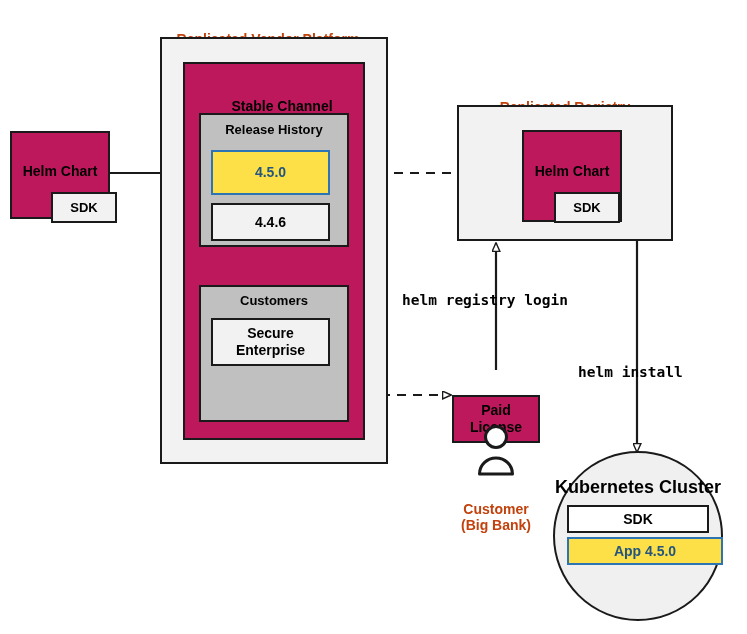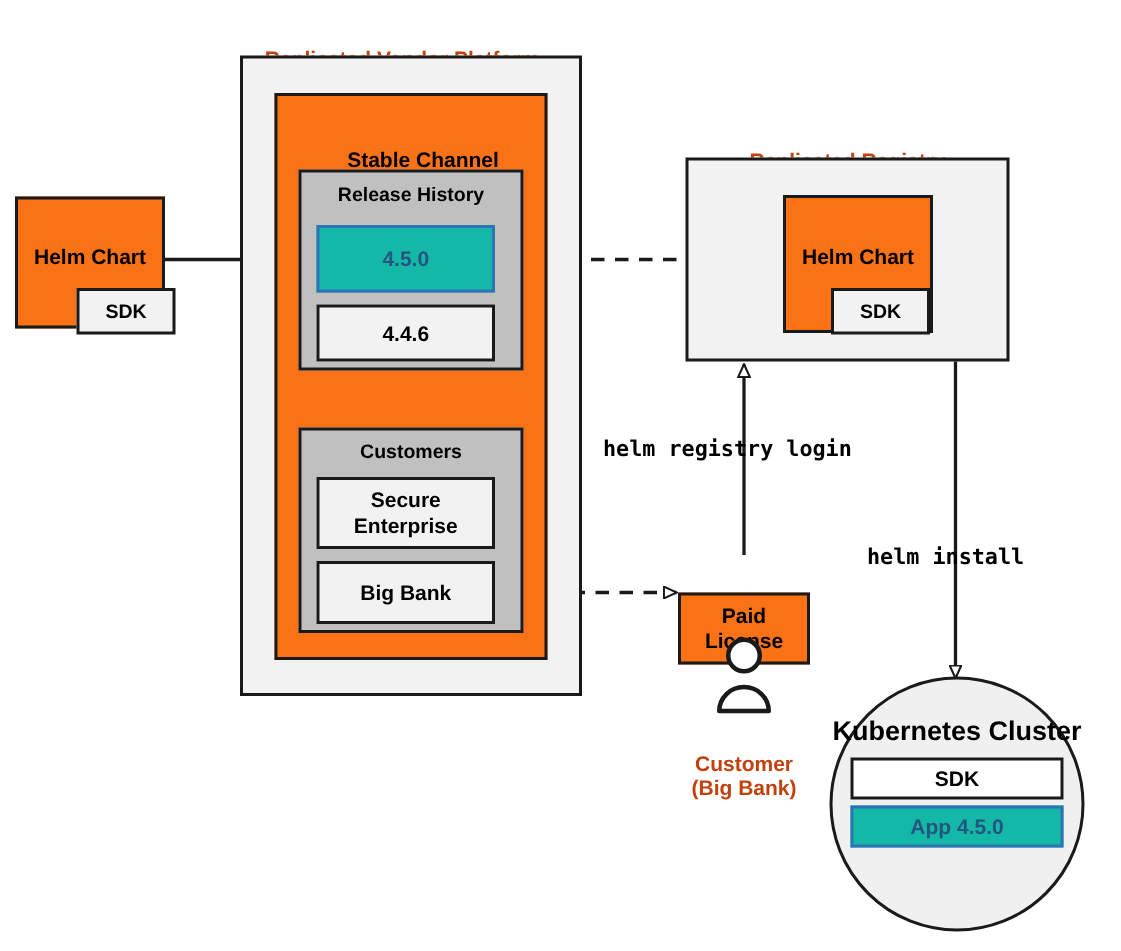--- a/index.html
+++ b/index.html
@@ -38,24 +38,24 @@
   }
   .grp-title {
     position: absolute;
     left: 0;
     right: 0;
     text-align: center;
     font-weight: bold;
     color: #000000;
   }
   .fill-lightest { background: #f2f2f2; }
-  .fill-light    { background: #f97316; }
+  .fill-light    { background: #be185d; }
   .fill-mid      { background: #c0c0c0; }
   .fill-white    { background: #ffffff; }
-  .fill-blue     { background: #14b8a6; border-color: #2d74b5; color: #23557f; }
+  .fill-blue     { background: #fde047; border-color: #2d74b5; color: #23557f; }
   .circle {
     position: absolute;
     box-sizing: border-box;
     border: 2px solid #1a1a1a;
     border-radius: 50%;
     background: #f0f0f0;
   }
   .mono {
     position: absolute;
     font-family: "DejaVu Sans Mono", "Liberation Mono", monospace;
@@ -128,23 +128,20 @@
   </div>
 
   <div class="box fill-mid" style="left:199px; top:285px; width:150px; height:137px;"></div>
   <div class="grp-title" style="left:199px; top:293px; width:150px; font-size:13px;">
     <span>Customers</span>
   </div>
   <div class="box fill-lightest" style="left:211px; top:318px; width:119px; height:48px; font-size:14px;">
     <span>Secure
 Enterprise</span>
   </div>
-  <div class="box fill-lightest" style="left:211px; top:374px; width:119px; height:42px; font-size:14px;">
-    <span>Big Bank</span>
-  </div>
 
   <div class="lbl" style="left:457px; top:82px; width:216px; font-size:14px;">
     <span>Replicated Registry</span>
   </div>
   <div class="box fill-lightest" style="left:457px; top:105px; width:216px; height:136px;"></div>
   <div class="box fill-light" style="left:522px; top:130px; width:100px; height:92px; font-size:14px; align-items:flex-start; padding-top:31px;">
     <span>Helm Chart</span>
   </div>
   <div class="box fill-lightest" style="left:554px; top:192px; width:66px; height:31px; font-size:13px;">
     <span>SDK</span>
@@ -173,17 +170,17 @@
 (Big Bank)</span>
   </div>
 
   <div class="circle" style="left:553px; top:451px; width:170px; height:170px;"></div>
   <div class="grp-title" style="left:553px; top:477px; width:170px; font-size:18px;">
     <span>Kubernetes Cluster</span>
   </div>
   <div class="box fill-white" style="left:567px; top:505px; width:142px; height:28px; font-size:14px;">
     <span>SDK</span>
   </div>
-  <div class="box fill-blue" style="left:567px; top:537px; width:142px; height:28px; font-size:14px;">
+  <div class="box fill-blue" style="left:567px; top:537px; width:156px; height:28px; font-size:14px;">
     <span>App 4.5.0</span>
   </div>
 
 </div>
 
 </body></html>

